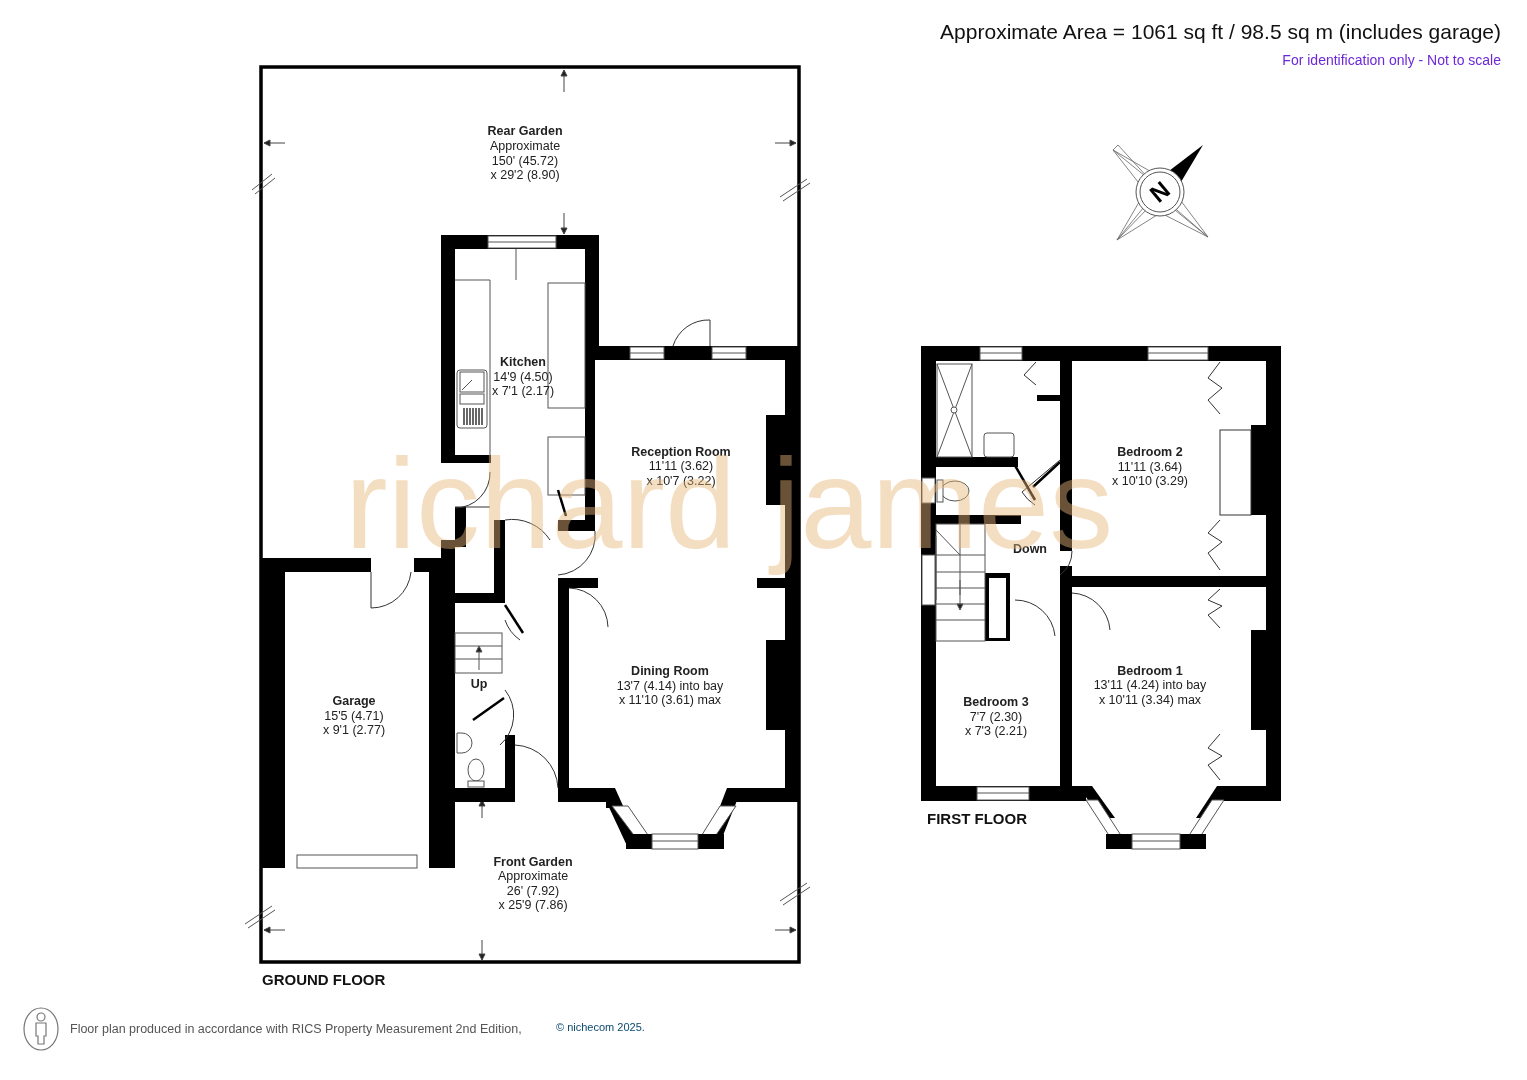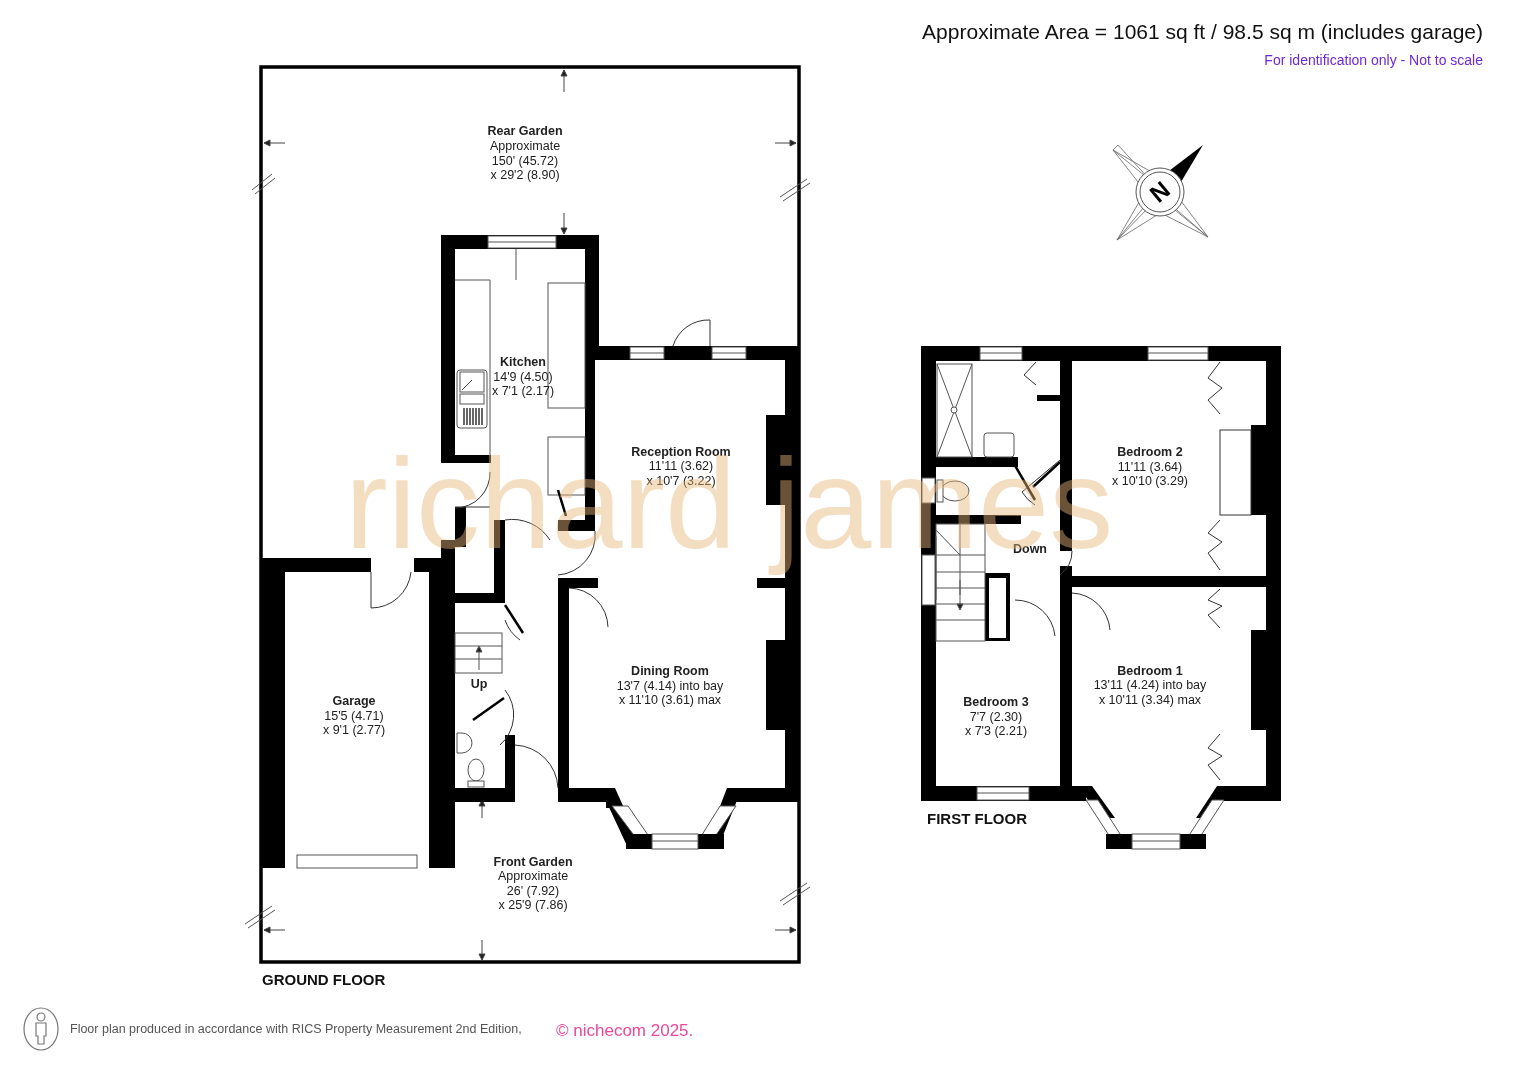--- a/index.html
+++ b/index.html
@@ -1,29 +1,29 @@
 <!DOCTYPE html>
 <html><head>
 <meta charset="utf-8">
 <style>
   html, body { margin: 0; padding: 0; background: #ffffff; }
   body { width: 1527px; height: 1080px; position: relative; overflow: hidden; font-family: "Liberation Sans", sans-serif; color: #1a1a1a; }
-  .header-area { position: absolute; right: 44px; top: 20px; text-align: right; }
+  .header-area { position: absolute; right: 26px; top: 20px; text-align: right; }
   .area-title { font-size: 21px; color: #111; letter-spacing: 0px; }
   .area-sub { font-size: 14px; color: #6d28d9; margin-top: 8px; }
   svg.plan { position: absolute; left: 0; top: 0; }
   .rlabel { font-family: "Liberation Sans", sans-serif; font-size: 12.5px; fill: #222; text-anchor: middle; }
   .rname { font-weight: bold; }
   .flabel { font-family: "Liberation Sans", sans-serif; font-size: 15px; font-weight: bold; fill: #111; }
   .watermark { font-family: "Liberation Sans", sans-serif; font-size: 128px; fill: #e8b77a; opacity: 0.45; }
   .footer { position: absolute; left: 22px; top: 1006px; display: flex; align-items: center; }
   .footer-icon { width: 38px; height: 46px; margin-right: 10px; }
   .footer-text { font-size: 12.5px; color: #555; line-height: 16px; }
   .footer-text span { display: block; }
-  .footer-copy { position: absolute; left: 556px; top: 1021px; font-size: 17px; color: #ec4899; }
+  .footer-copy { position: absolute; left: 556px; top: 1021px; font-size: 11px; color: #0c4a6e; }
 </style>
 </head>
 <body>
 
 <div class="header-area">
   <div class="area-title">Approximate Area = 1061 sq ft / 98.5 sq m (includes garage)</div>
   <div class="area-sub">For identification only - Not to scale</div>
 </div>
 
 <svg class="plan" width="1527" height="1080" viewBox="0 0 1527 1080" xmlns="http://www.w3.org/2000/svg">

